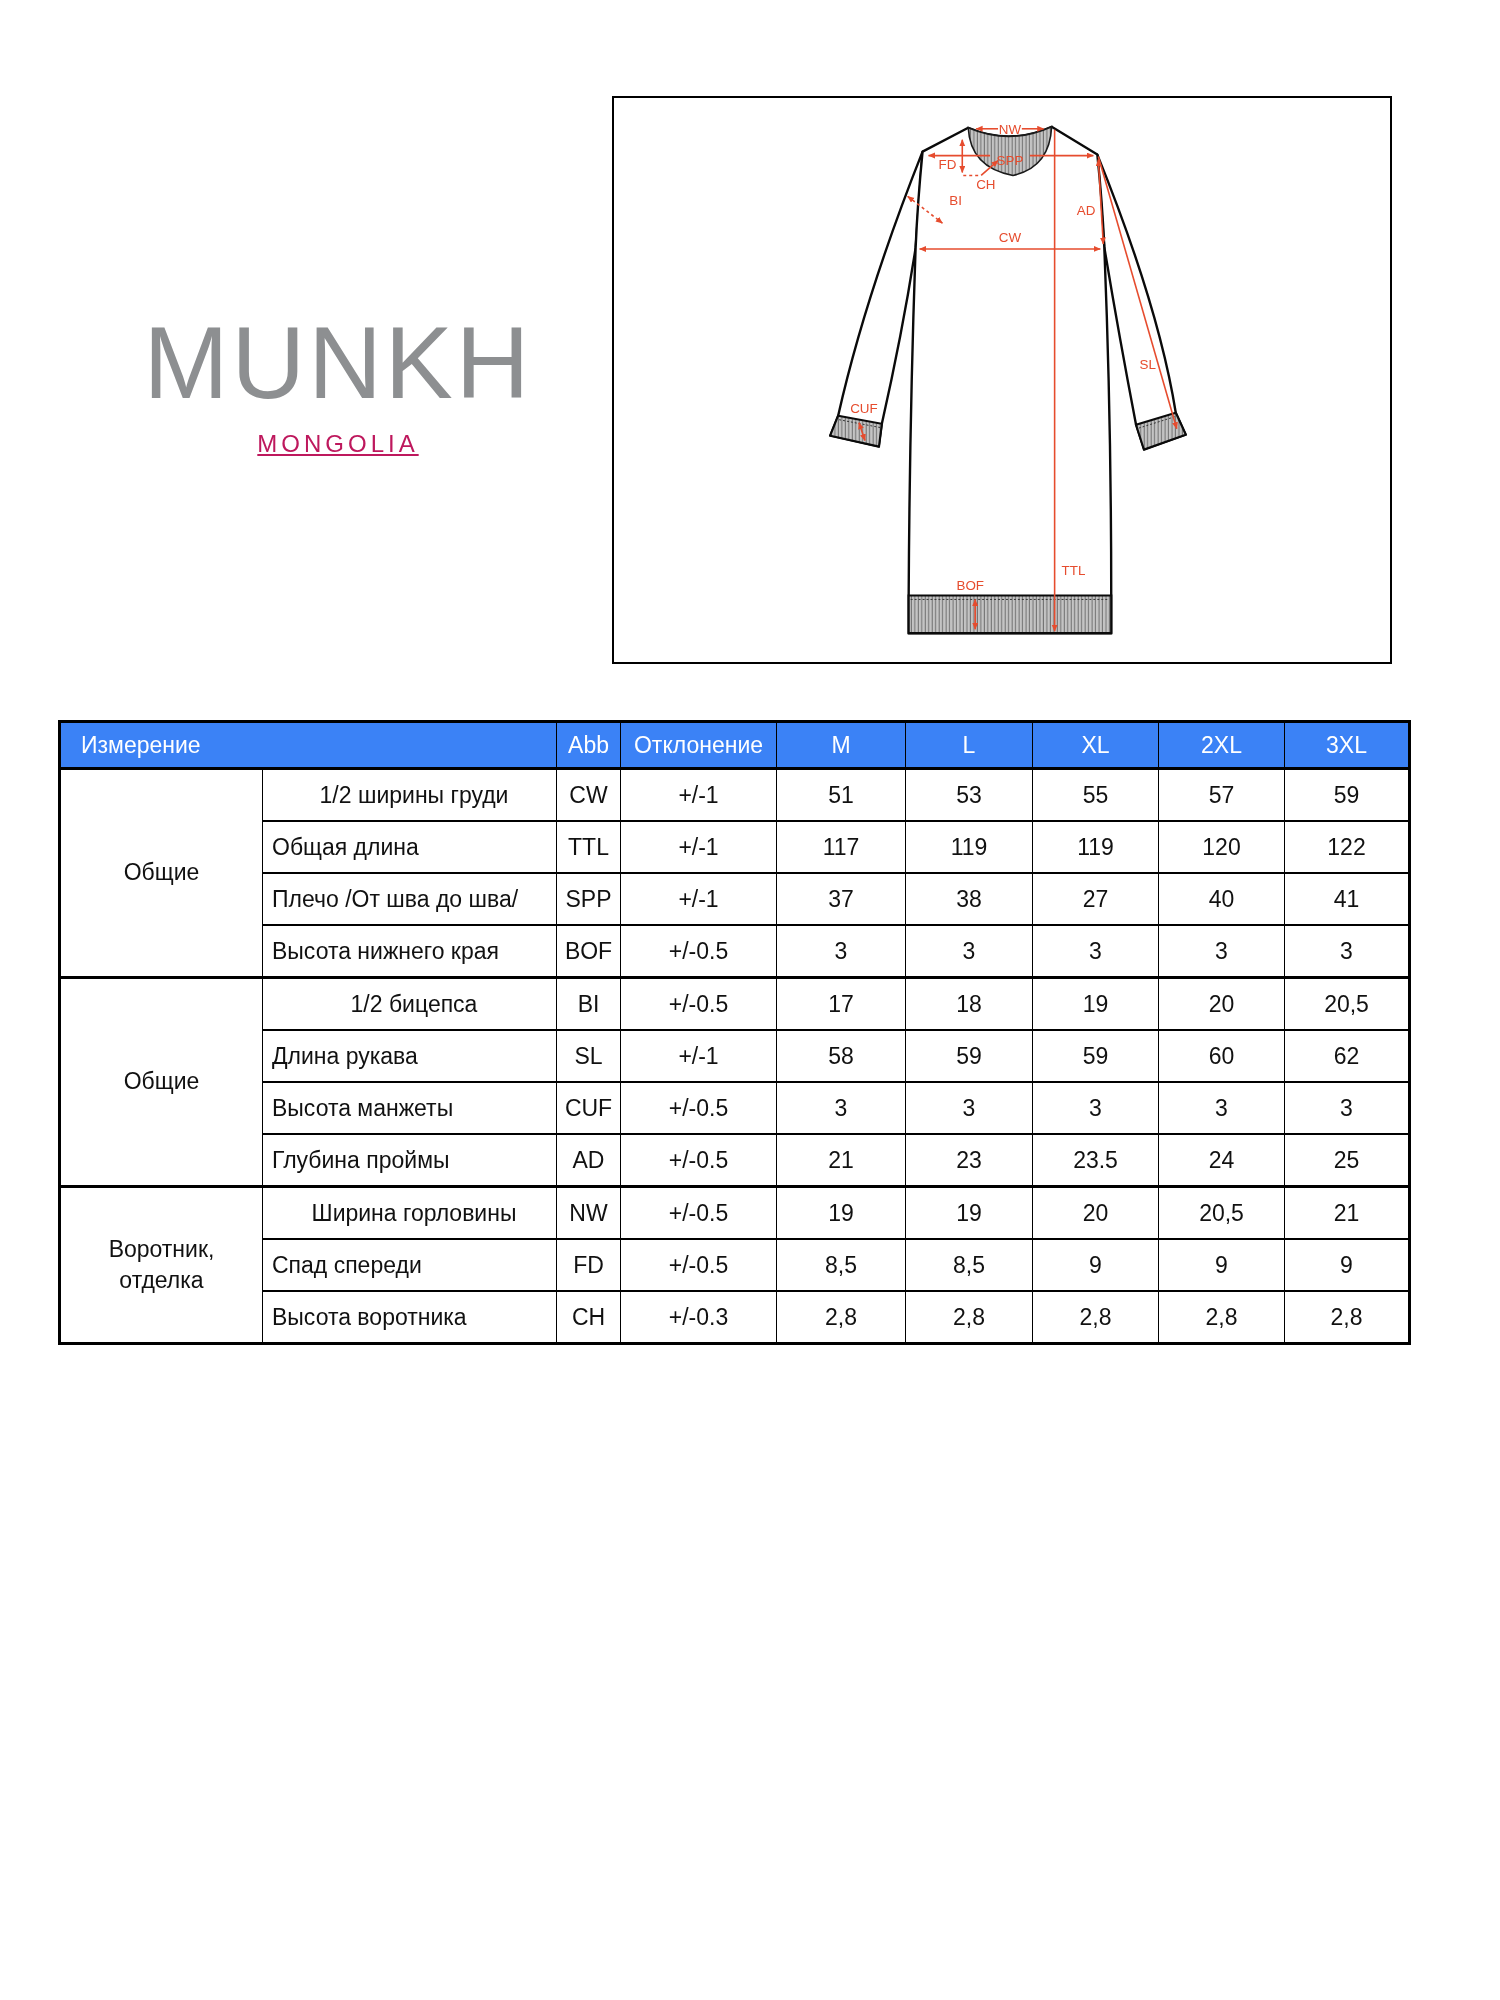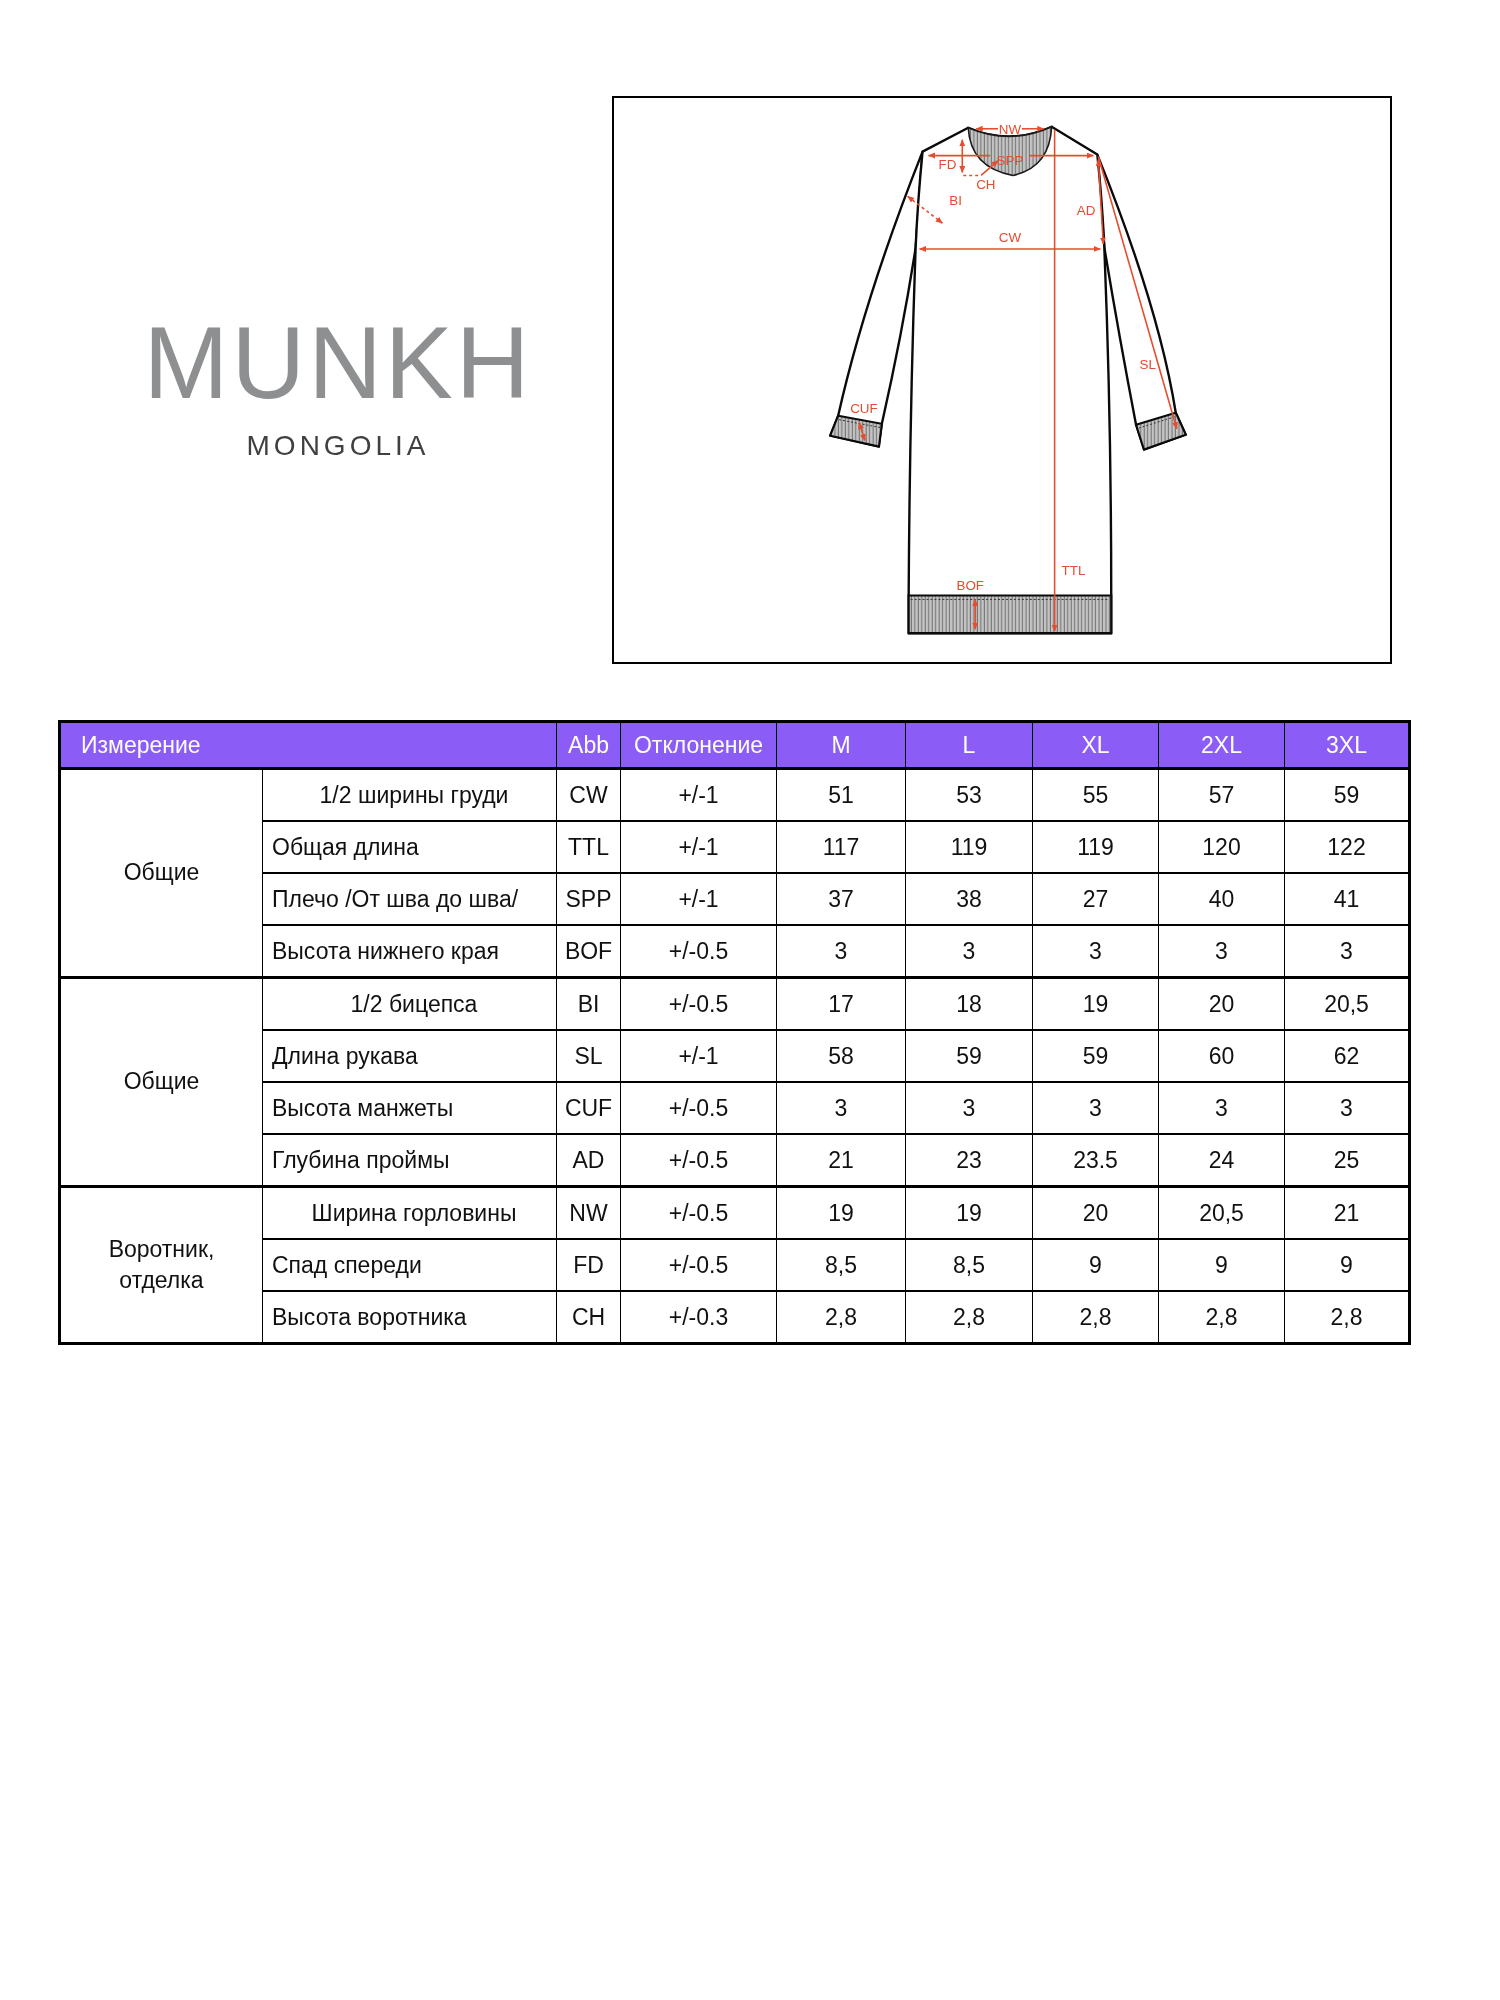--- a/index.html
+++ b/index.html
@@ -1,29 +1,29 @@
 <!DOCTYPE html>
 <html><head>
 <meta charset="utf-8">
 <style>
   html,body{margin:0;padding:0;background:#fff;}
   body{width:1500px;height:2000px;position:relative;font-family:"Liberation Sans",sans-serif;overflow:hidden;}
 
   
   .brand{position:absolute;left:142px;top:312px;width:392px;text-align:center;}
   .brand-name{color:#8d8f91;font-size:102px;line-height:1;letter-spacing:3px;font-weight:400;white-space:nowrap;}
-  .brand-subtitle{color:#404040;font-size:28px;letter-spacing:4px;margin-top:16px;font-weight:400;white-space:nowrap;}
+  .brand-subtitle{color:#be185d;font-size:24px;letter-spacing:4px;margin-top:16px;font-weight:400;white-space:nowrap;text-decoration:underline;}
 
   
   .diagram{position:absolute;left:612px;top:96px;width:780px;height:568px;border:2px solid #000;box-sizing:border-box;background:#fff;}
   .diagram svg{position:absolute;left:0;top:0;}
 
   
   table.size{position:absolute;left:58px;top:720px;width:1350px;border-collapse:collapse;table-layout:fixed;border:3px solid #000;}
-  table.size th{background:#8b5cf6;color:#fff;font-size:23px;font-weight:400;height:44px;border:1px solid #000;text-align:center;padding:0;}
+  table.size th{background:#3b82f6;color:#fff;font-size:23px;font-weight:400;height:44px;border:1px solid #000;text-align:center;padding:0;}
   table.size th.th-first{text-align:left;padding-left:20px;}
   table.size td{border:1px solid #000;border-top-width:2px;font-size:23px;color:#111;height:50px;text-align:center;padding:0;vertical-align:middle;}
   table.size tr.group-start td{border-top-width:3px;text-align:center;}
   table.size td.label{text-align:left;padding-left:9px;}
   table.size td.group{text-align:center;white-space:pre-line;line-height:1.35;}
 </style>
 </head>
 <body>
 
 <div class="brand">

